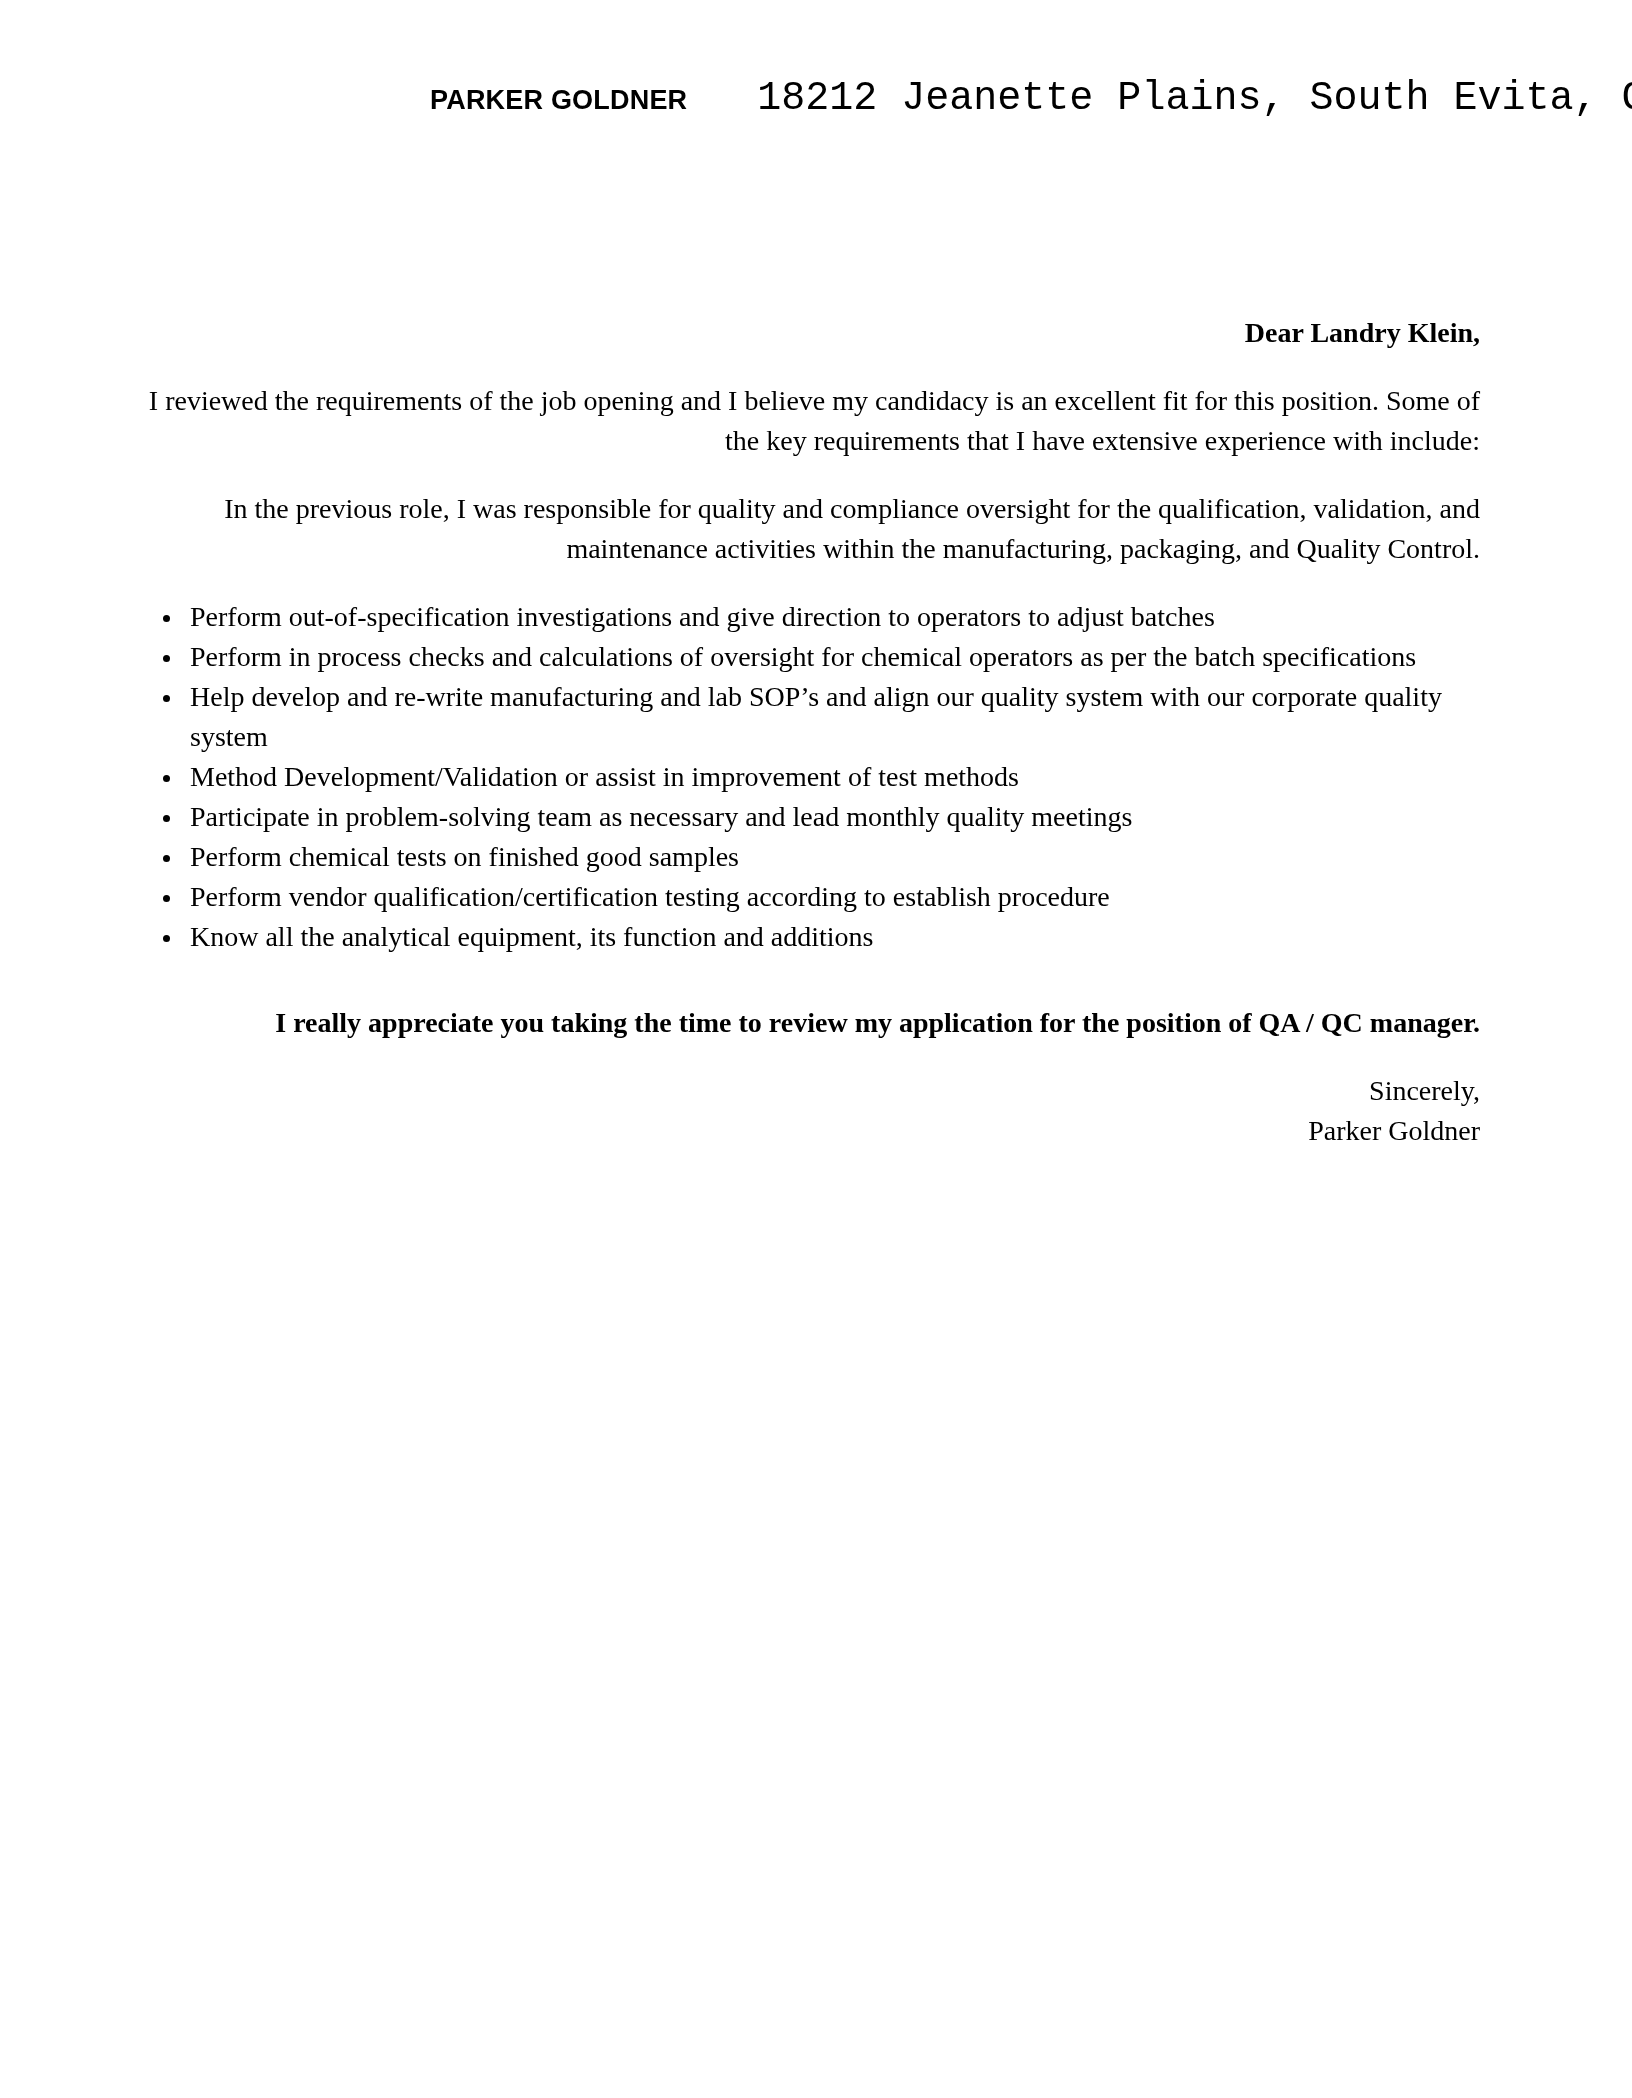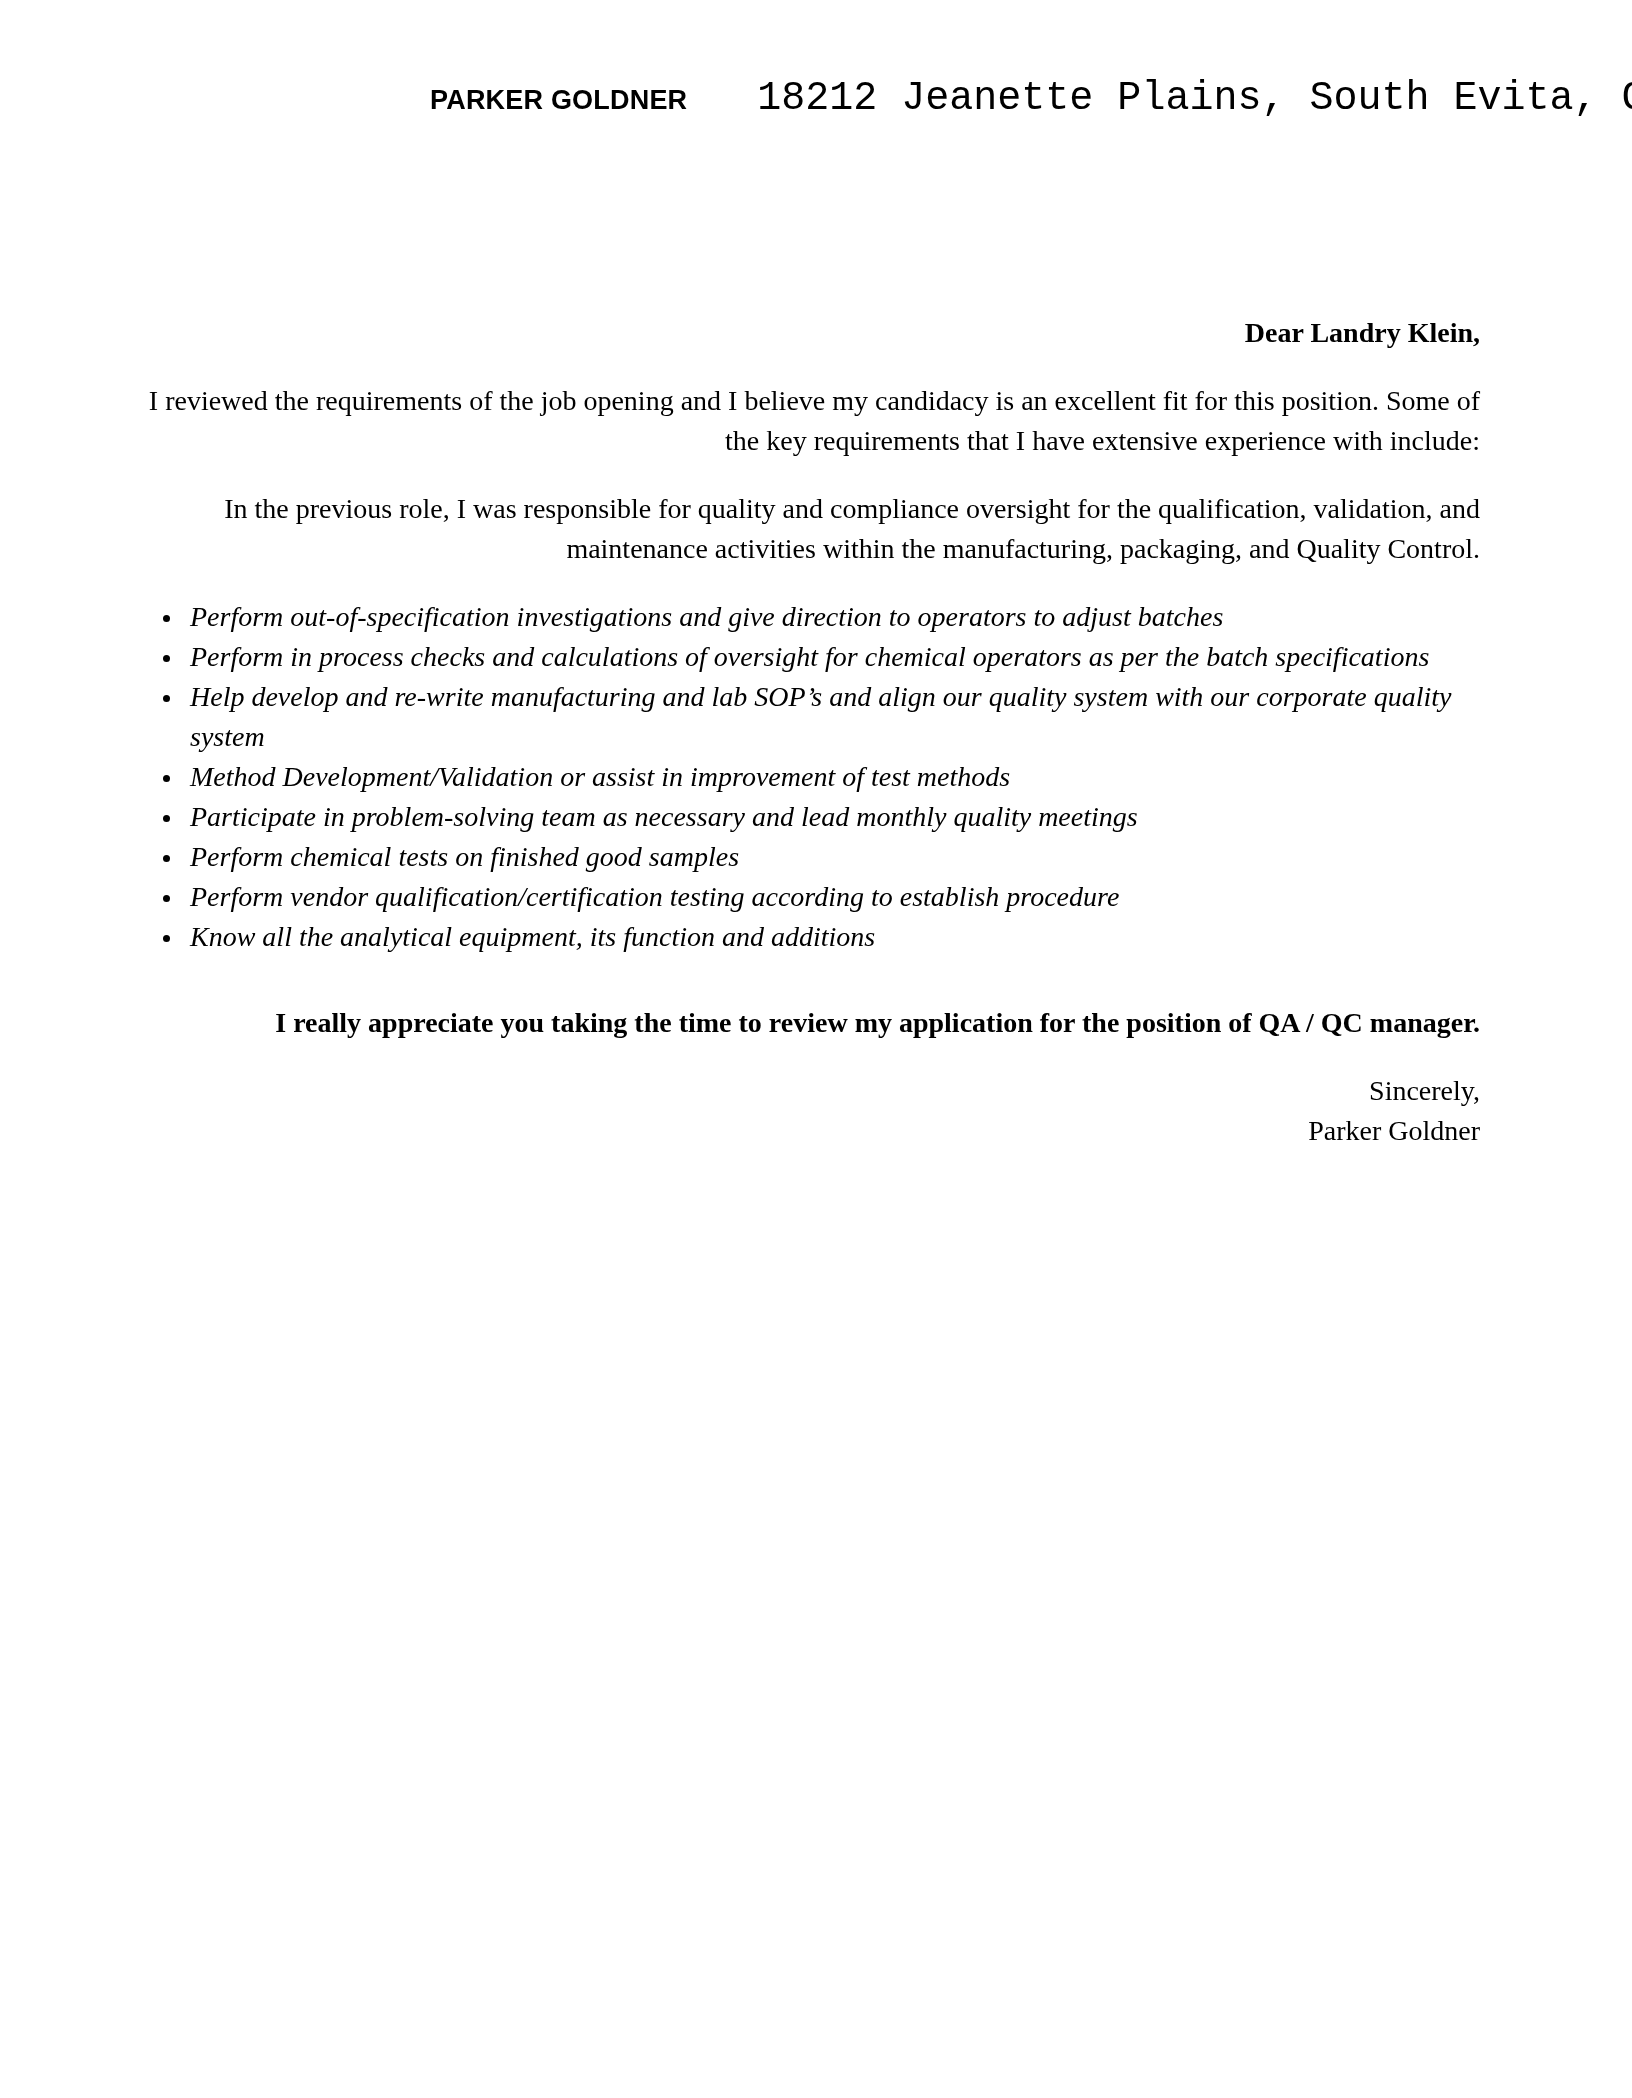--- a/index.html
+++ b/index.html
@@ -35,21 +35,20 @@
     margin: 192px 152px 0 132px;
     font-size: 28px;
     line-height: 40px;
   }
   .letter-body p { margin-bottom: 28px; text-align: right; }
   .bold { font-weight: 700; }
   ul.requirements {
     margin: 0 0 28px 0;
     padding-left: 52px;
     list-style: disc outside;
-    font-style: italic;
   }
   ul.requirements li {
     padding-left: 6px;
   }
   ul.requirements li::marker {
     font-size: 24px;
   }
   p.closing {
     margin-top: 46px;
     margin-bottom: 28px;

